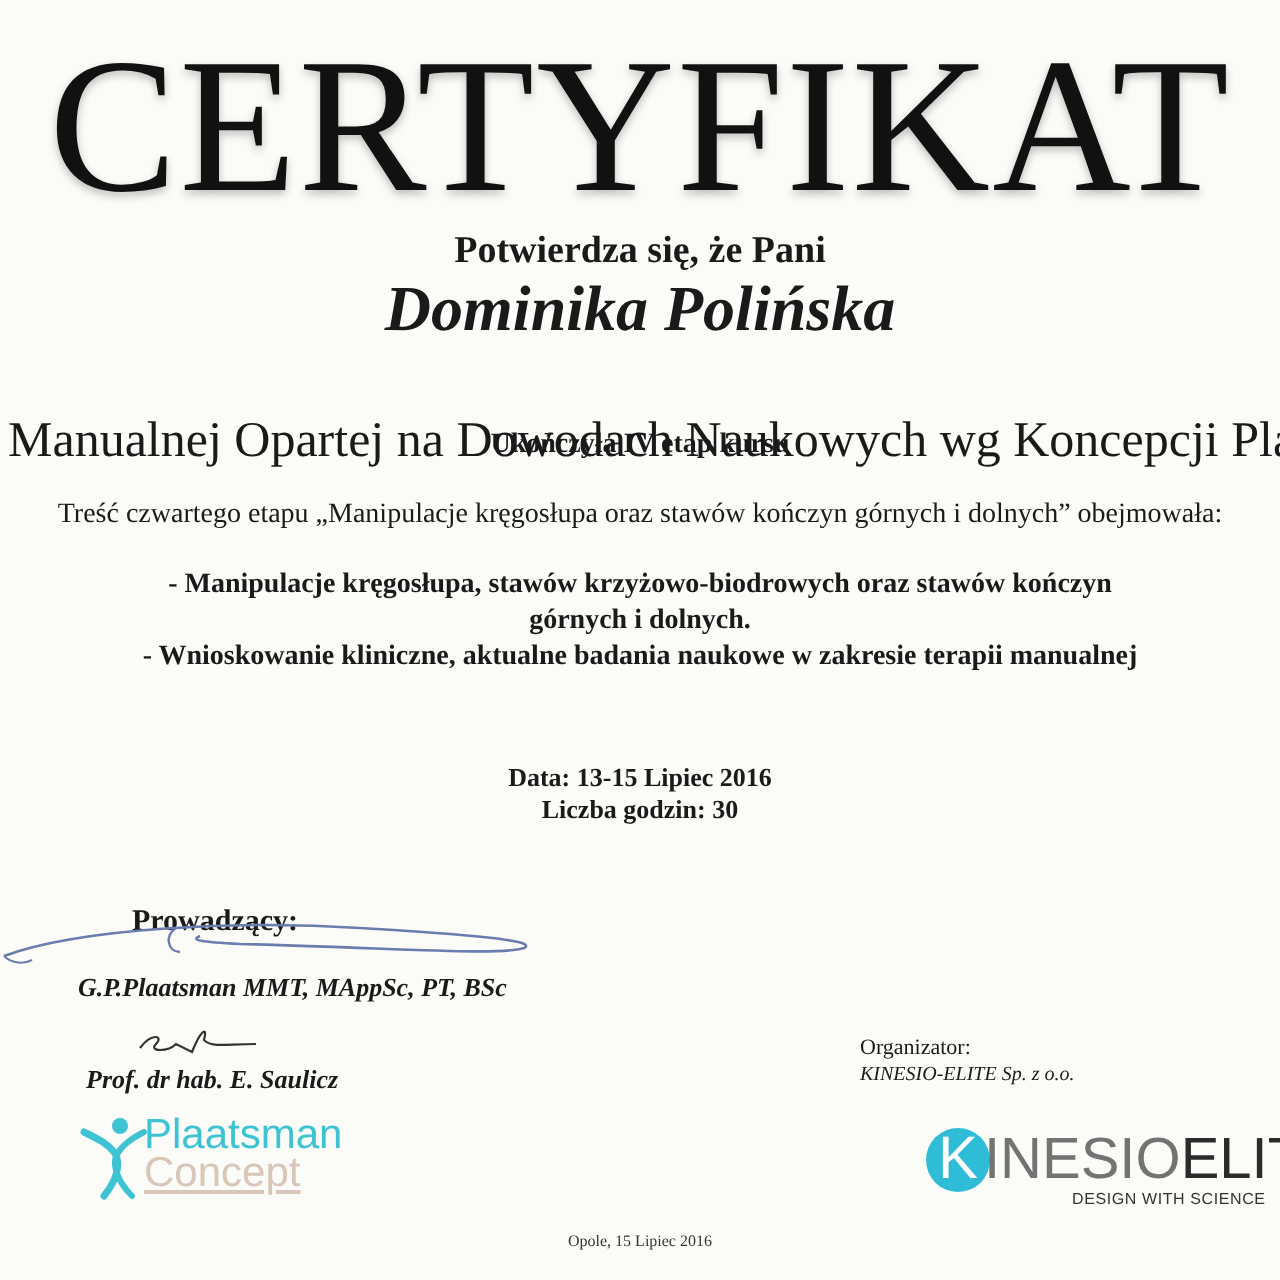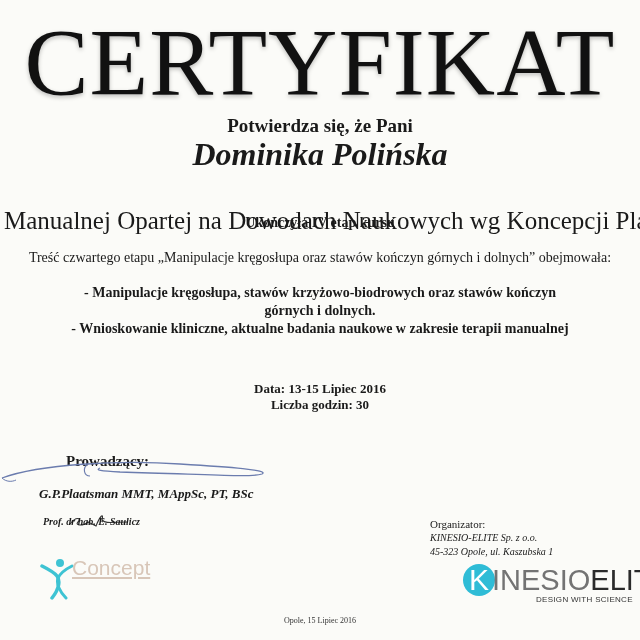--- a/index.html
+++ b/index.html
@@ -21,21 +21,21 @@
     .completed { top: 191px; font-size: 14px; font-weight: bold; margin-top: 24px; }
     .course { top: 207px; left: 4px; font-size: 25px; width: 700px; text-align: left; }
     .scope { top: 250px; font-size: 14px; }
     .items { top: 284px; font-size: 14px; font-weight: bold; line-height: 18px; }
     .items div { text-align: center; }
     .date { top: 381px; font-size: 13px; font-weight: bold; line-height: 16px; }
     .lead-label { top: 437px; left: 66px; font-size: 15px; font-weight: bold; margin-top: 16px; }
     .sig1 { top: 452px; left: 0px; }
     .lead1 { top: 486px; left: 3px; font-size: 13px; font-style: italic; font-weight: bold; margin-left: 36px; }
     .sig2 { top: 510px; left: 66px; }
-    .lead2 { top: 516px; left: 43px; font-size: 10px; font-style: italic; font-weight: bold; }
+    .lead2 { top: 532px; left: 43px; font-size: 13px; font-style: italic; font-weight: bold; }
     .logo-pc { top: 558px; left: 40px; }
     .pc-text { position: absolute; left: 32px; top: 0; font-family: "Liberation Sans", sans-serif; font-size: 21px; line-height: 19px; }
     .pc-a { color: #3ec3d3; }
     .pc-b { color: #d8c6b8; text-decoration: underline; }
     .org { top: 517px; left: 430px; width: 210px; text-align: left; font-size: 10px; line-height: 14px; }
     .org .lbl { font-size: 11px; }
     .org .i { font-style: italic; }
     .logo-ke { top: 562px; left: 463px; width: 180px; height: 46px; }
     .ke-circle {
       position: absolute; left: 0; top: 2px; width: 32px; height: 32px; border-radius: 50%;
@@ -86,28 +86,28 @@
 </svg>
 <div class="abs lead2">Prof. dr hab. E. Saulicz</div>
 
 <div class="abs logo-pc" style="width:140px;height:42px;">
   <svg width="34" height="42" viewBox="0 0 34 42" style="position:absolute;left:0;top:0;">
     <circle cx="20" cy="5" r="4" fill="#3ec3d3"></circle>
     <path d="M2 8 C 10 12, 14 14, 17 18 C 20 22, 20 30, 12 40" fill="none" stroke="#3ec3d3" stroke-width="3.5" stroke-linecap="round"></path>
     <path d="M32 8 C 24 12, 20 16, 18 20 C 16 26, 20 34, 26 40" fill="none" stroke="#3ec3d3" stroke-width="3" stroke-linecap="round"></path>
   </svg>
   <div class="pc-text">
+    <div class="pc-a">Plaatsman</div>
     <div class="pc-b">Concept</div>
   </div>
 </div>
 
 <div class="abs org">
   <div class="lbl">Organizator:</div>
   <div class="i">KINESIO-ELITE Sp. z o.o.</div>
-  <div class="i">45-323 Opole, ul. Kaszubska 1</div>
 </div>
 
 <div class="abs logo-ke">
   <div class="ke-circle"></div>
   <div class="ke-k">K</div>
   <div class="ke-text">
     <span class="c">INESIO</span><span class="d">ELITE</span>
   </div>
   <div class="ke-tag">DESIGN WITH SCIENCE</div>
 </div>

